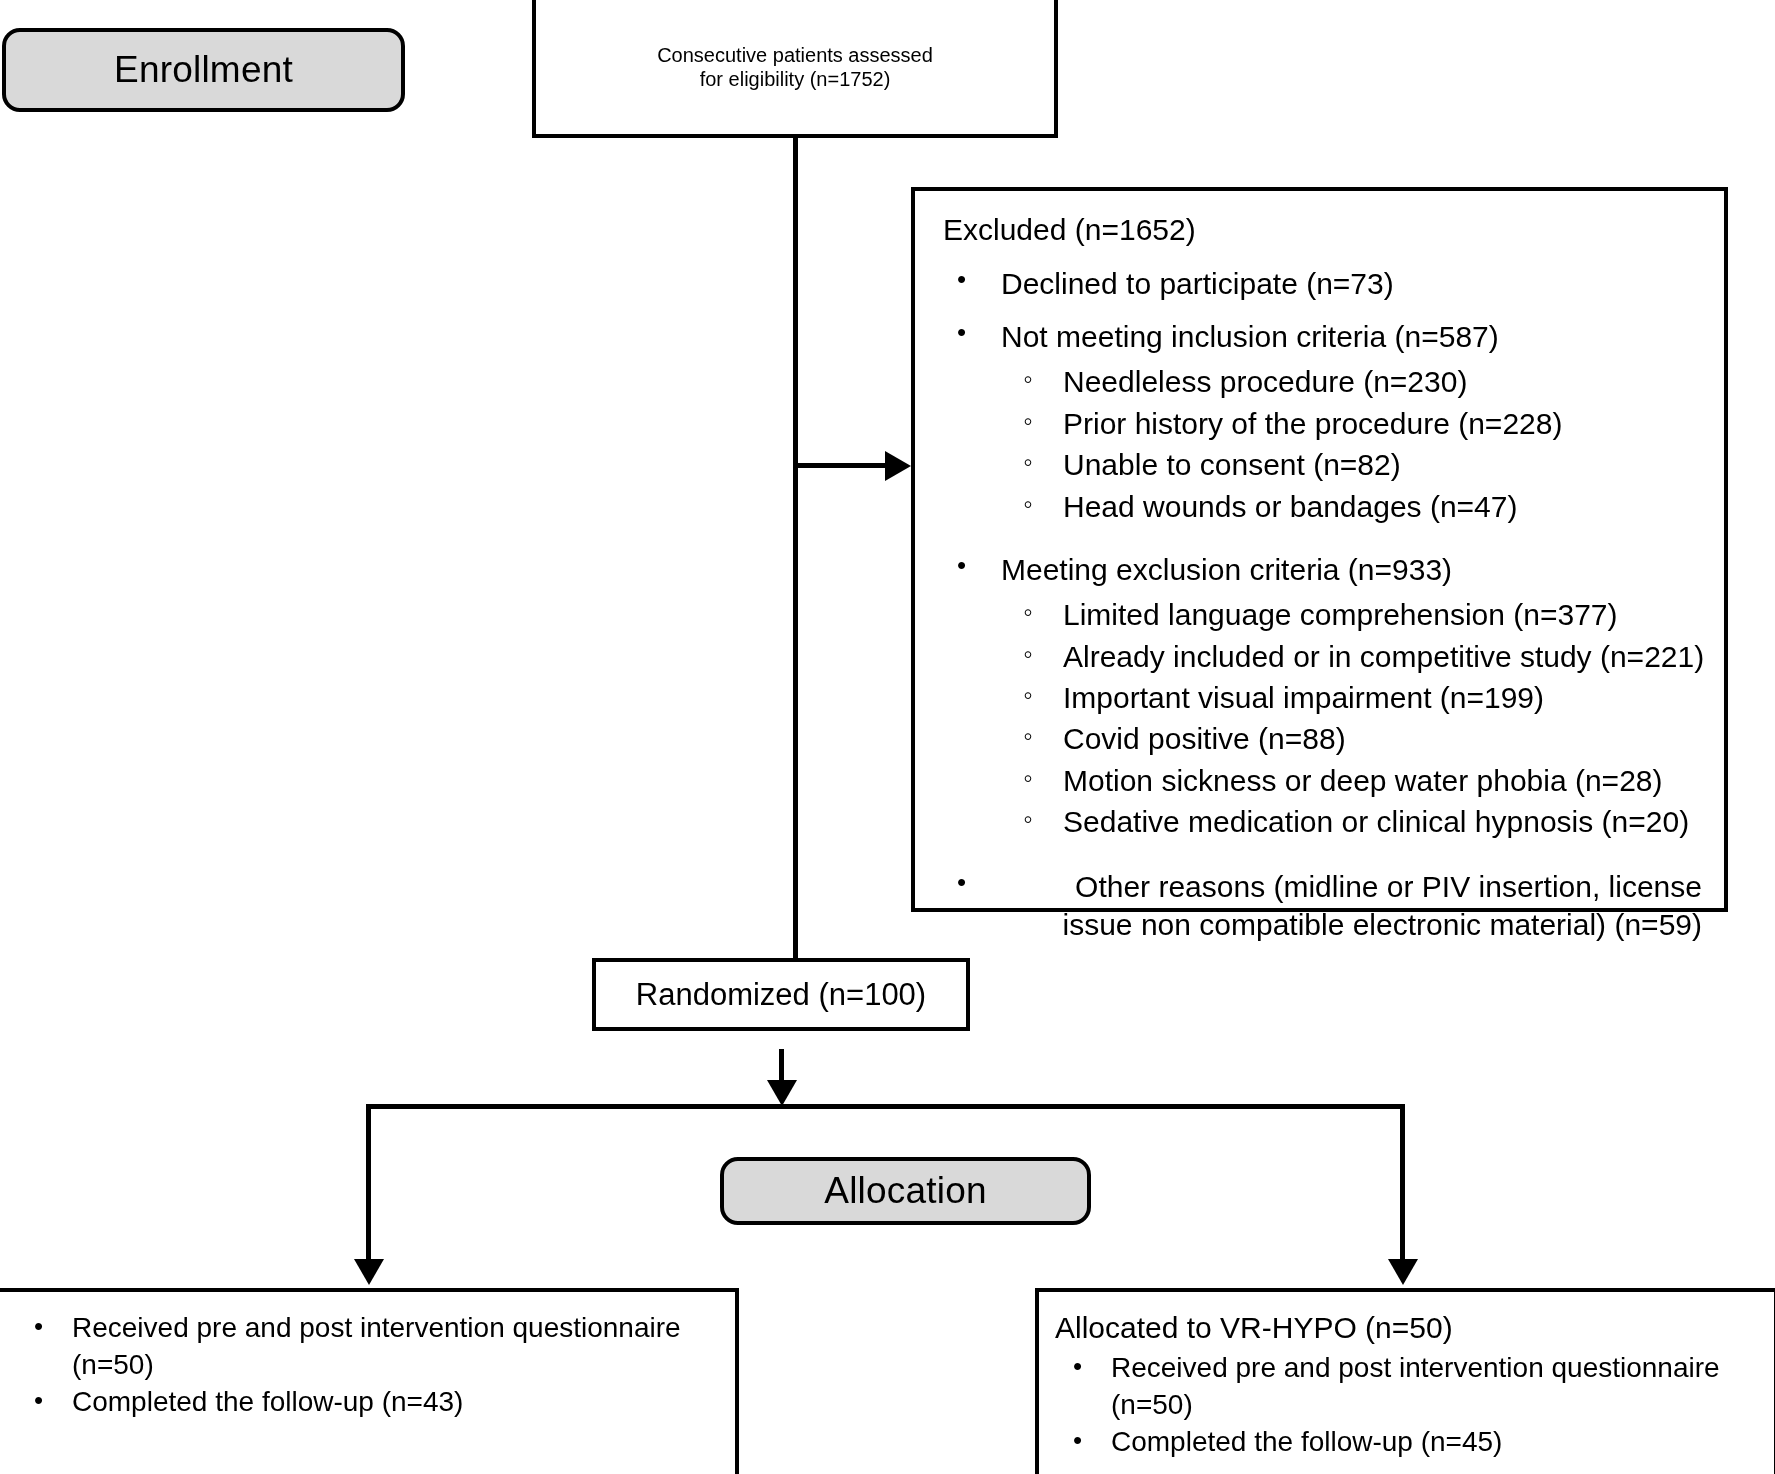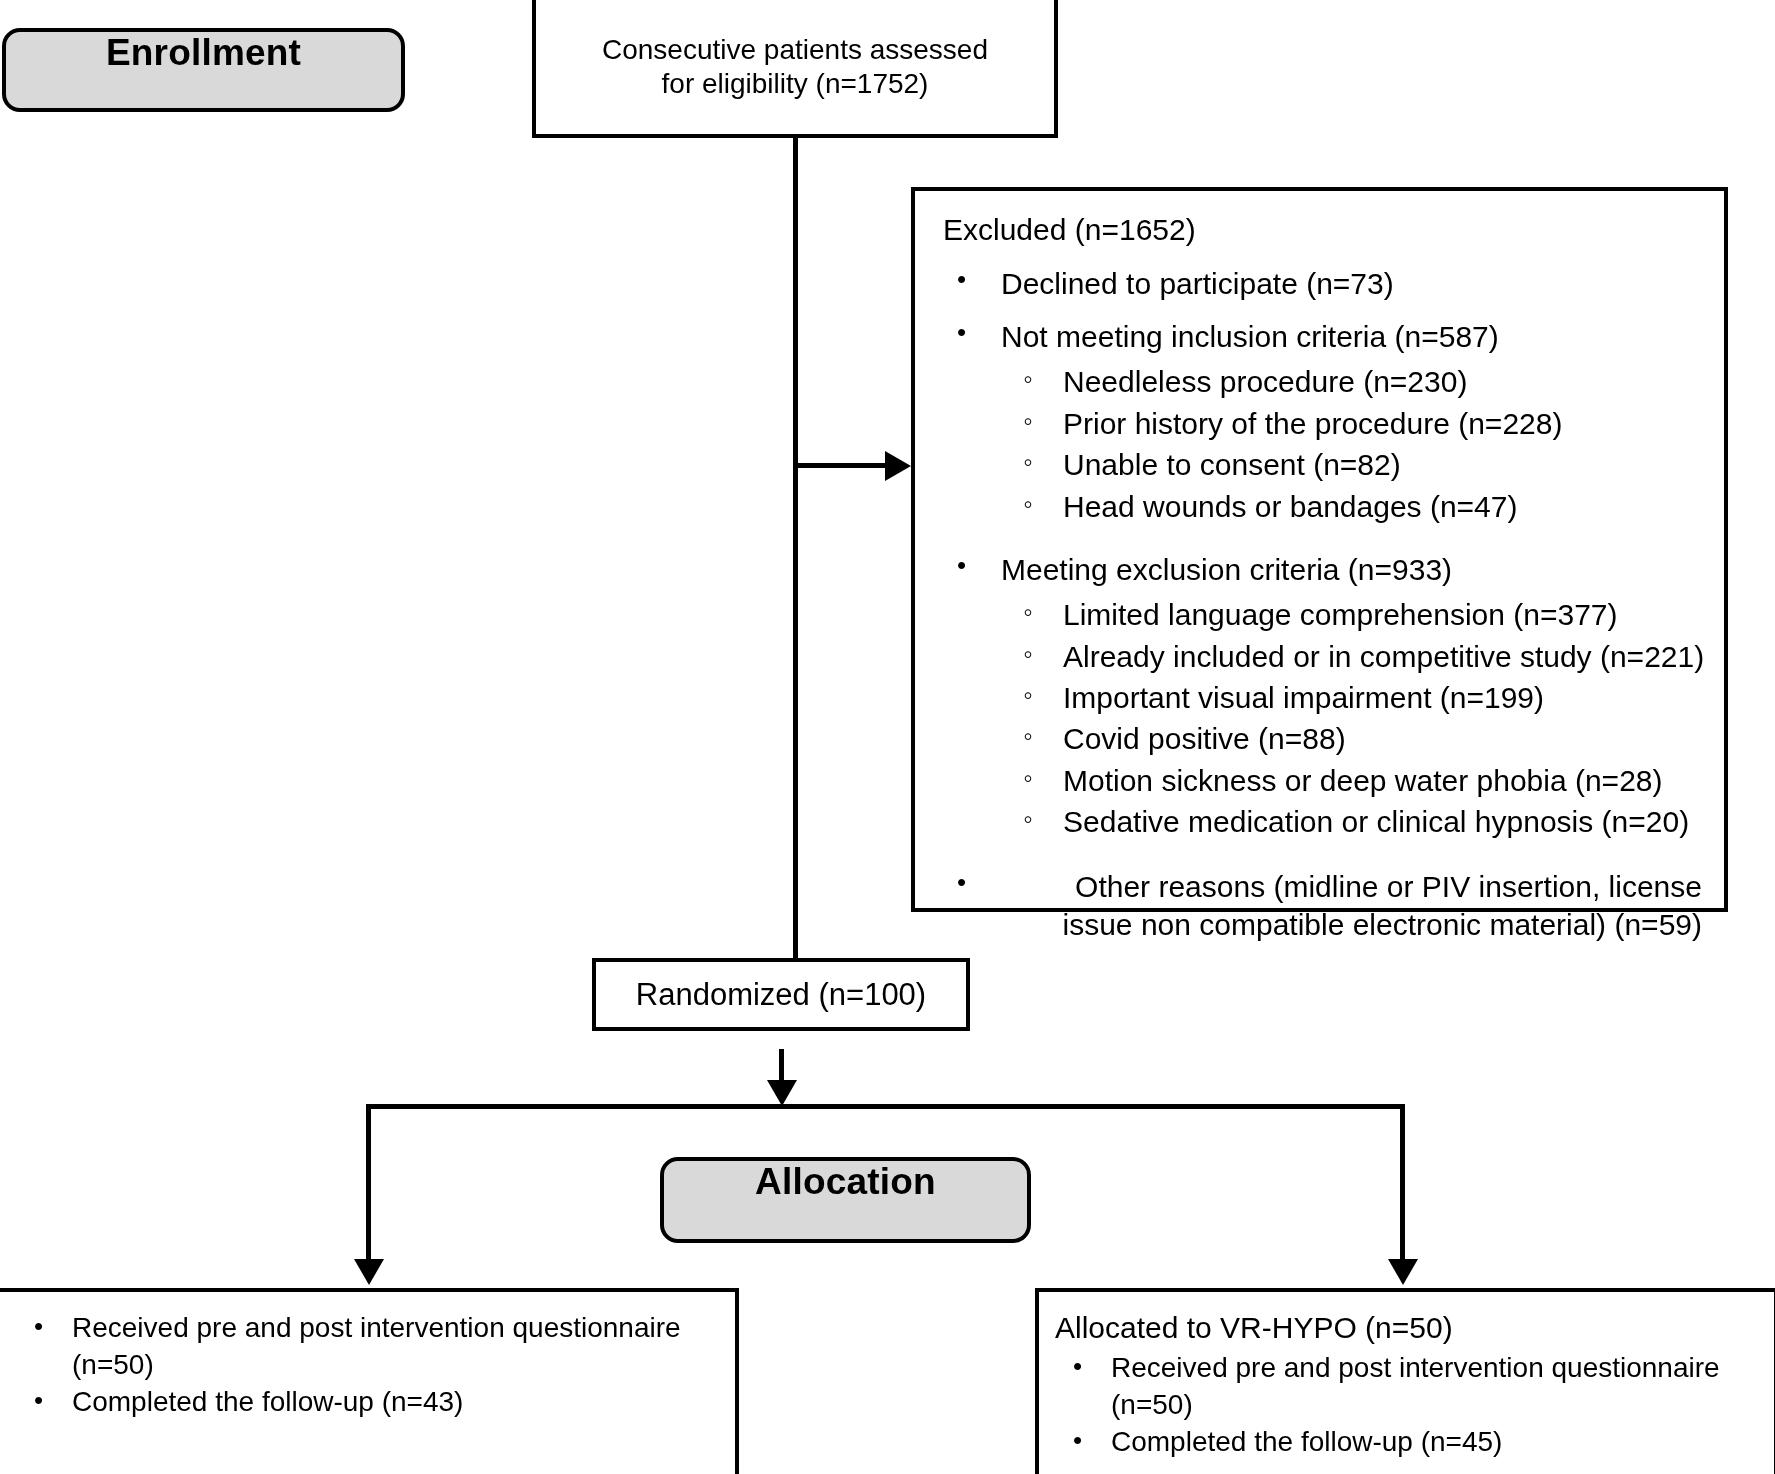--- a/index.html
+++ b/index.html
@@ -20,23 +20,23 @@
   }
 
   
   .stage-label {
     position: absolute;
     background: #d9d9d9;
     border: 4px solid #000000;
     border-radius: 18px;
     box-sizing: border-box;
     display: flex;
-    align-items: flex-start;
+    align-items: center;
     justify-content: center;
-    font-weight: bold;
+    font-weight: normal;
     letter-spacing: 0.2px;
   }
 
   
   .node-box {
     position: absolute;
     background: #ffffff;
     border: 4px solid #000000;
     box-sizing: border-box;
   }
@@ -156,21 +156,21 @@
 </head>
 <body>
 
 <div id="canvas">
 
   <div class="stage-label" id="enrollment-label" style="left:2px; top:28px; width:403px; height:84px; font-size:37px;">
     <span>Enrollment</span>
   </div>
 
   <div class="node-box centered" id="assessed-box" style="left:532px; top:-4px; width:526px; height:142px;">
-    <div class="box-text" style="font-size:28px;">
+    <div class="box-text" style="font-size:20px;">
       <div>Consecutive patients assessed</div>
       <div>for eligibility (n=1752)</div>
     </div>
   </div>
 
   <div class="vline" style="left:793px; top:138px; height:822px;"></div>
 
   <div class="hline" style="left:793px; top:463px; width:92px;"></div>
   <div class="arrow-right" style="left:885px; top:450.5px;"></div>
 
@@ -255,21 +255,21 @@
   <div class="arrow-down" style="left:766.5px; top:1080px;"></div>
 
   <div class="hline" style="left:369px; top:1104px; width:1036px;"></div>
 
   <div class="vline" style="left:366px; top:1104px; height:158px;"></div>
   <div class="arrow-down" style="left:353.5px; top:1259px;"></div>
 
   <div class="vline" style="left:1400px; top:1104px; height:158px;"></div>
   <div class="arrow-down" style="left:1387.5px; top:1259px;"></div>
 
-  <div class="stage-label" id="allocation-label" style="left:660px; top:1157px; width:371px; height:86px; font-size:37px;">
+  <div class="stage-label" id="allocation-label" style="left:720px; top:1157px; width:371px; height:68px; font-size:37px;">
     <span>Allocation</span>
   </div>
 
   <div class="node-box arm-box" id="tau-box" style="left:-4px; top:1288px; width:743px; height:190px;">
     <ul class="arm-list">
       <li>
         <span class="b1"></span>
         <span>Received pre and post intervention questionnaire (n=50)</span>
       </li>
       <li>

